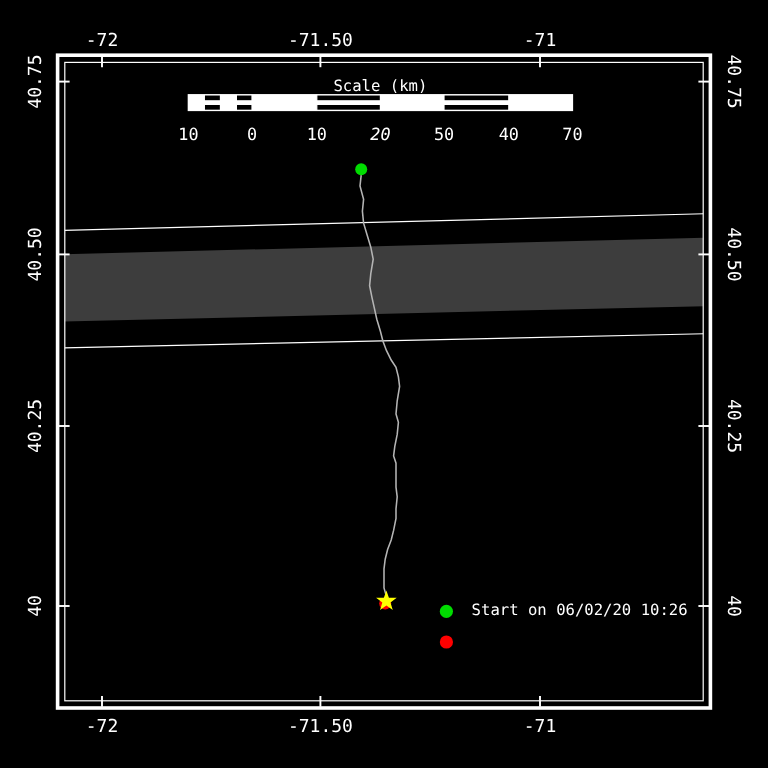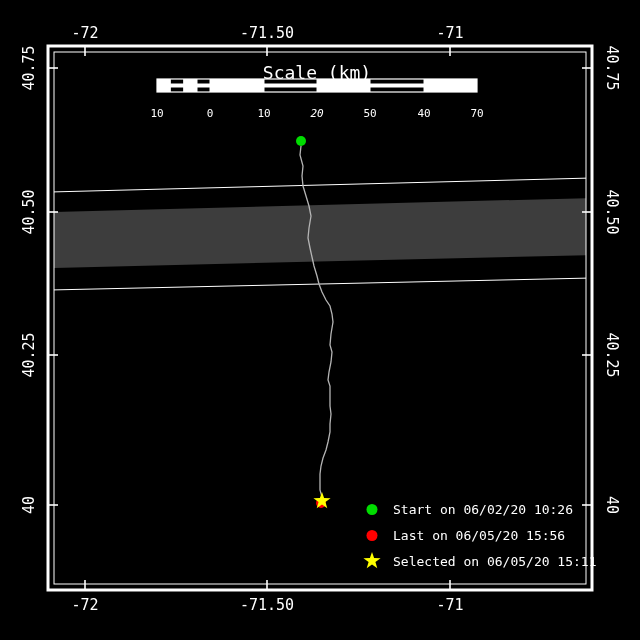--- a/index.html
+++ b/index.html
@@ -4,22 +4,22 @@
 <style>
   html,body{margin:0;padding:0;background:#000;}
   #screen{
     position:relative;width:640px;height:640px;background:#000;overflow:hidden;
     font-family:"DejaVu Sans Mono","Liberation Mono",monospace;color:#fff;
   }
   .lbl{position:absolute;white-space:nowrap;color:#fff;}
   .axis-lbl{font-size:15px;transform:translate(-50%,-50%);}
   .axis-lbl-left{font-size:15px;transform:translate(-50%,-50%) rotate(-90deg);}
   .axis-lbl-right{font-size:15px;transform:translate(-50%,-50%) rotate(90deg);}
-  .scale-title{font-size:18px;transform:translate(-50%,-50%);}
-  .scale-tick{font-size:11px;transform:translate(-50%,-50%);}
+  .scale-title{font-size:13px;transform:translate(-50%,-50%);}
+  .scale-tick{font-size:14px;transform:translate(-50%,-50%);}
   .legend-row{position:absolute;left:362px;display:flex;align-items:center;gap:11px;transform:translateY(-50%);}
   .legend-text{font-size:13px;white-space:nowrap;}
   svg{display:block;}
   #map-svg{position:absolute;left:0;top:0;}
 </style>
 </head>
 <body>
 
 <div id="screen">
 
@@ -114,22 +114,15 @@
   <div class="legend-row" style="top:509px;">
     <svg width="20" height="14">
       <circle cx="10" cy="7" r="5.5" fill="#00dc00"></circle>
     </svg>
     <span class="legend-text">Start on 06/02/20 10:26</span>
   </div>
   <div class="legend-row" style="top:535px;">
     <svg width="20" height="14">
       <circle cx="10" cy="7" r="5.5" fill="#ff0000"></circle>
     </svg>
-    <span class="legend-text">Last on 06/05/20 15:56</span>
-  </div>
-  <div class="legend-row" style="top:561px;">
-    <svg width="20" height="20">
-      <polygon points="10,1 12.1,7.1 18.6,7.2 13.4,11.1 15.3,17.3 10,13.6 4.7,17.3 6.6,11.1 1.4,7.2 7.9,7.1" fill="#ffff00"></polygon>
-    </svg>
-    <span class="legend-text">Selected on 06/05/20 15:11</span>
   </div>
 
 </div>
 
 </body></html>

